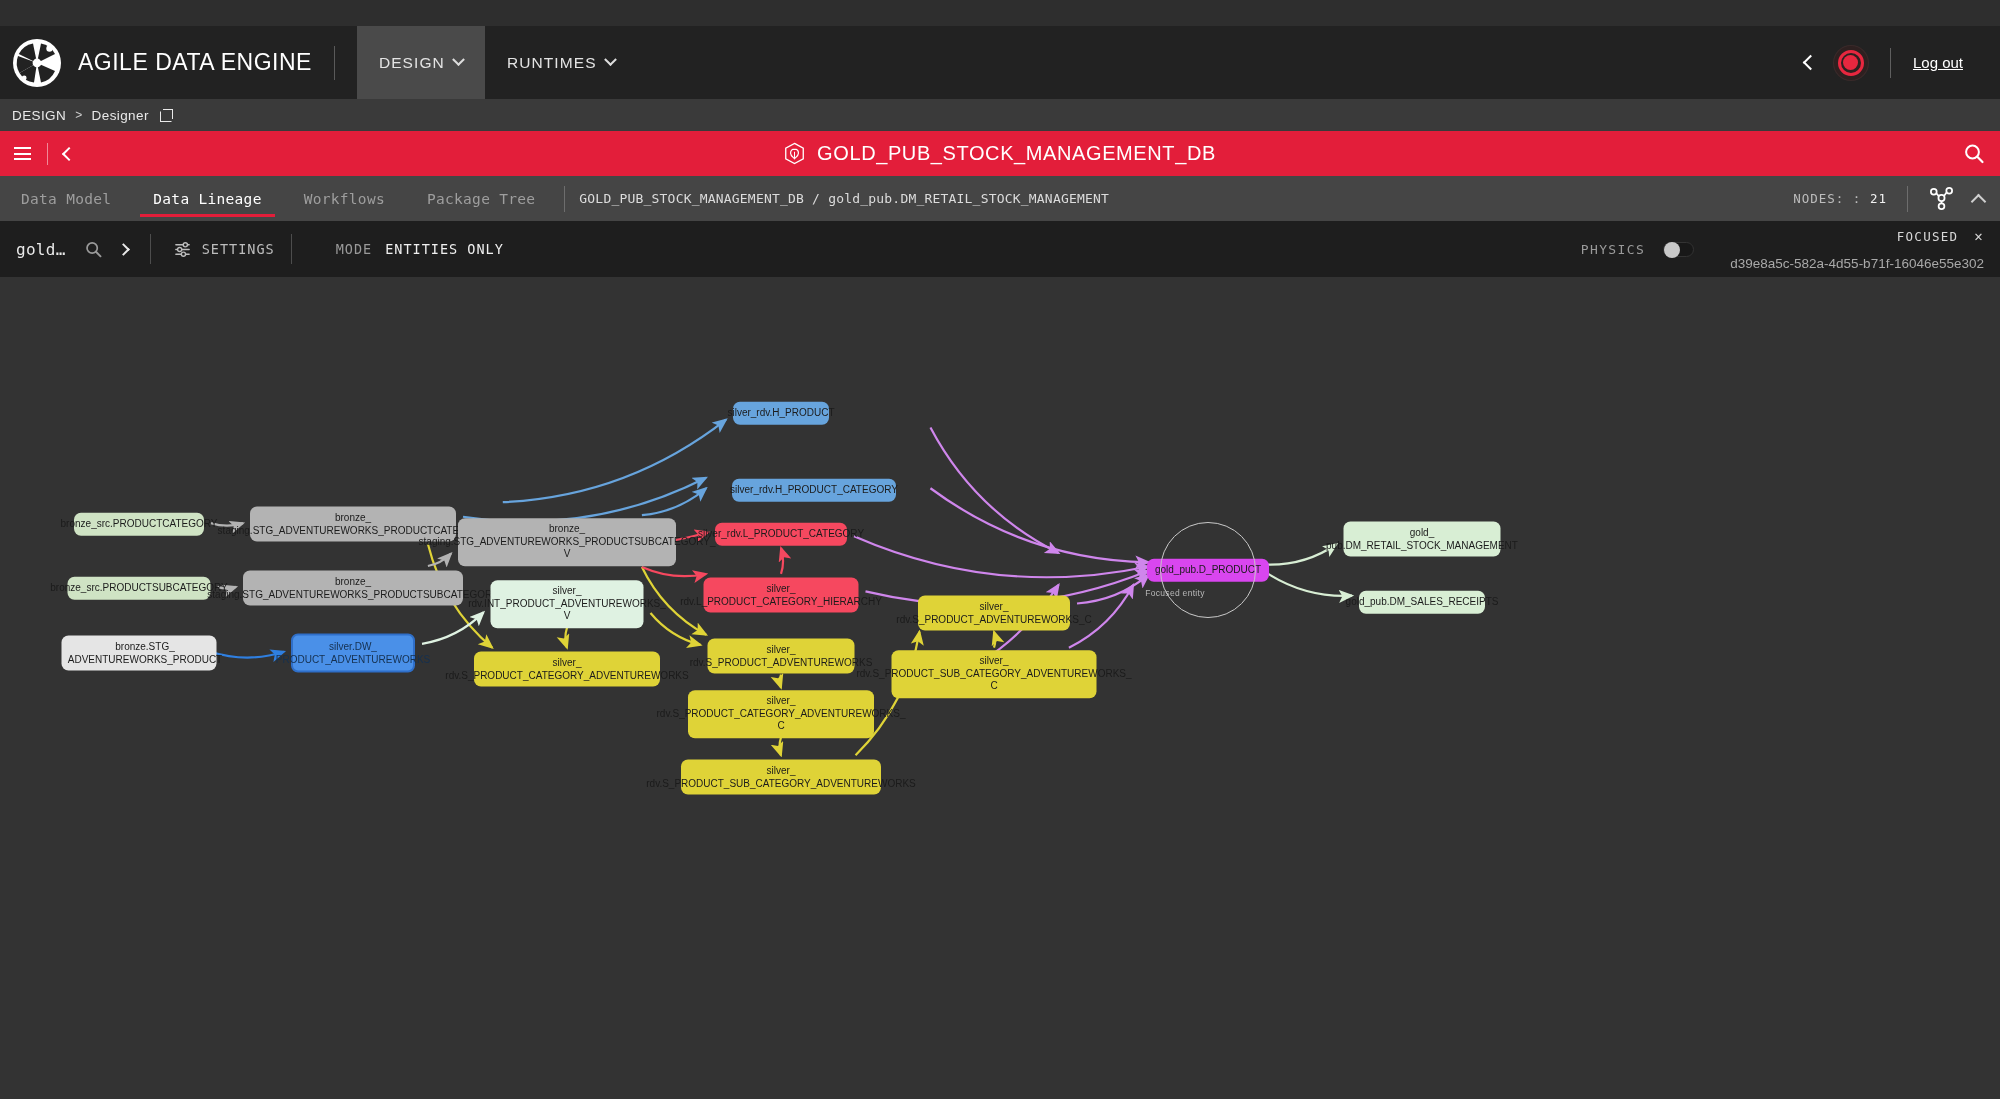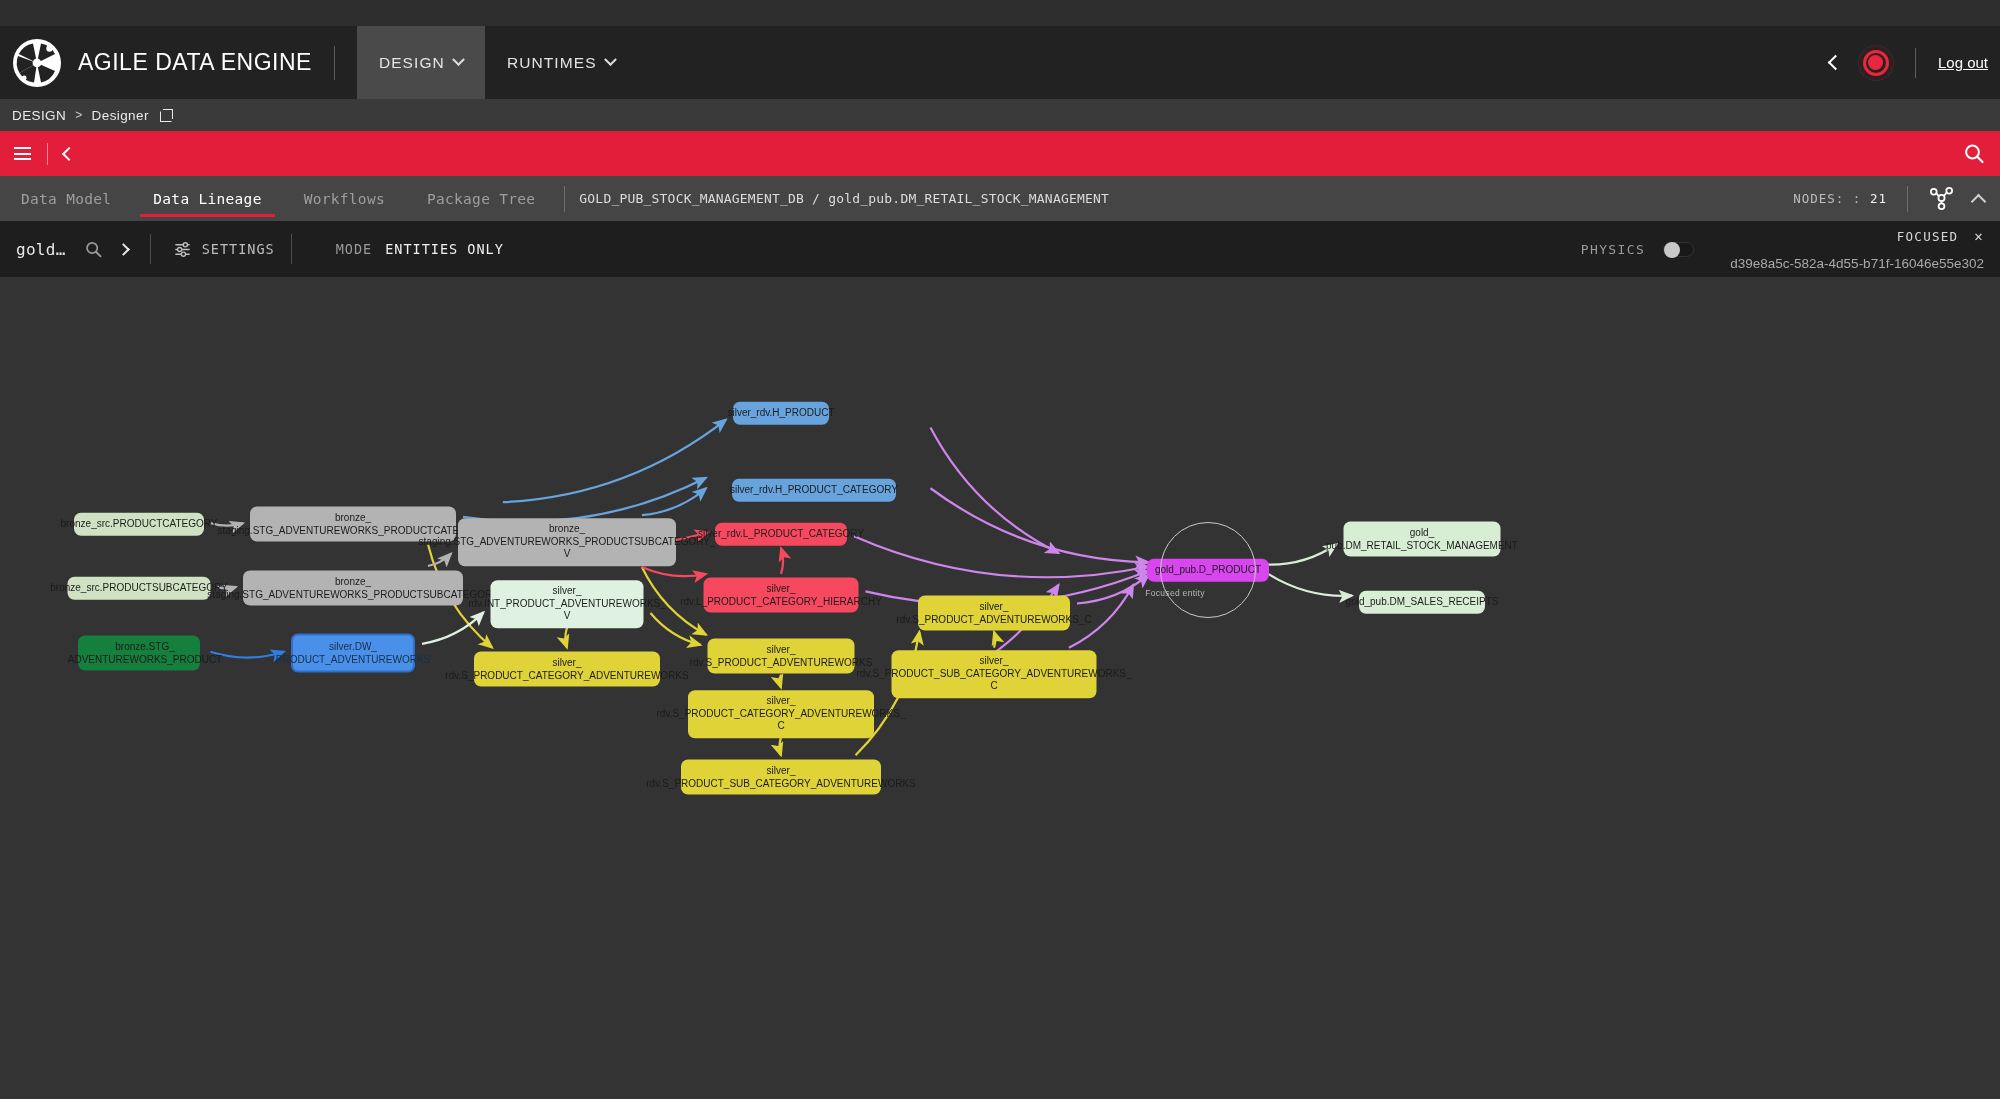--- a/index.html
+++ b/index.html
@@ -24,21 +24,21 @@
   }
   .vsep{ width:1px; height:34px; background:#5a5a5a; margin:0 22px; }
   .navitem{
     height:73px; display:flex; align-items:center; gap:9px;
     padding:0 22px; font-size:15.5px; letter-spacing:1.1px; color:#e4e4e4;
     cursor:pointer; white-space:nowrap;
   }
   .navitem.active{ background:#4a4a4a; }
   .chev-d{ width:9px; height:9px; border-right:2px solid #ddd; border-bottom:2px solid #ddd;
            transform:rotate(45deg) translate(-2px,-2px); display:inline-block; }
-  .nav-right{ margin-left:auto; display:flex; align-items:center; gap:0; padding-right:12px; }
+  .nav-right{ margin-left:auto; display:flex; align-items:center; gap:0; padding-right:37px; }
   .back-chev{ width:11px; height:11px; border-left:2.4px solid #fff; border-bottom:2.4px solid #fff;
            transform:rotate(45deg); display:inline-block; margin-right:18px; cursor:pointer;}
   .rec-btn{ width:34px; height:34px; border-radius:50%; background:#2e2020;
             display:flex; align-items:center; justify-content:center; cursor:pointer;
             box-shadow:0 0 0 1px #3a2a2a;}
   .rec-ring{ width:26px; height:26px; border-radius:50%; border:3px solid #e8273f;
              display:flex; align-items:center; justify-content:center;}
   .rec-dot{ width:15px;height:15px;border-radius:50%; background:#e8273f;}
   .nav-vsep{ width:1px;height:30px;background:#5f5f5f; margin:0 22px;}
   .logout{ font-size:15px; color:#fff; text-decoration:underline; cursor:pointer; }
@@ -198,20 +198,28 @@
 
 <div class="redbar">
   <div class="burger">
       <i></i>
       <i></i>
       <i></i>
     </div>
   <div class="red-vsep"></div>
   <div class="red-chev"></div>
 
+  <div class="red-title">
+    <svg class="cube-ic" viewBox="0 0 24 26">
+      <path d="M12 1.5 L22 7 V19 L12 24.5 L2 19 V7 Z" fill="none" stroke="#fff" stroke-width="1.5"></path>
+      <path d="M12 8 C9.2 8 7.5 10 7.5 12.6 C7.5 15.2 9.6 16.6 12 19 C14.4 16.6 16.5 15.2 16.5 12.6 C16.5 10 14.8 8 12 8 Z" fill="none" stroke="#fff" stroke-width="1.4"></path>
+      <path d="M12 11 V19" stroke="#fff" stroke-width="1.2"></path>
+    </svg>
+    <span>GOLD_PUB_STOCK_MANAGEMENT_DB</span>
+  </div>
 
   <svg class="search-ic" viewBox="0 0 24 24">
     <circle cx="10.5" cy="10" r="6.4" fill="none" stroke="#fff" stroke-width="2"></circle>
     <path d="M15.3 14.8 L20.5 20" stroke="#fff" stroke-width="2.2" stroke-linecap="round"></path>
   </svg>
 </div>
 
 <div class="tabbar">
   <div class="tab">
     <span>Data Model</span>
@@ -340,21 +348,21 @@
       <path d="M 217.5 311 Q 226.75 313.96000000000004 236 311" fill="none" stroke="#b3b3b3" stroke-width="2.2" marker-end="url(#mkb3b3b3)"></path>
       <path d="M 211 247 Q 227 252.12 243 247" fill="none" stroke="#b3b3b3" stroke-width="2.2" marker-end="url(#mkb3b3b3)"></path>
     </svg>
   <div id="node-layer">
       <div class="node" style="left: 139px; top: 247px; width: 130px; min-height: 20px; background: rgb(207, 227, 196);">bronze_src.PRODUCTCATEGORY</div>
       <div class="node" style="left: 353px; top: 247px; width: 206px; min-height: 32px; background: rgb(179, 179, 179);">bronze_
 staging.STG_ADVENTUREWORKS_PRODUCTCATEGORY</div>
       <div class="node" style="left: 139px; top: 311px; width: 143px; min-height: 20px; background: rgb(207, 227, 196);">bronze_src.PRODUCTSUBCATEGORY</div>
       <div class="node" style="left: 353px; top: 311px; width: 220px; min-height: 32px; background: rgb(179, 179, 179);">bronze_
 staging.STG_ADVENTUREWORKS_PRODUCTSUBCATEGORY</div>
-      <div class="node" style="left: 139px; top: 376px; width: 122px; min-height: 32px; background: #15803d; padding-left: 20px;">bronze.STG_
+      <div class="node" style="left: 139px; top: 376px; width: 155px; min-height: 32px; background: #e5e5e5; padding-left: 20px;">bronze.STG_
 ADVENTUREWORKS_PRODUCT</div>
       <div class="node" style="left: 567px; top: 265px; width: 218px; min-height: 42px; background: rgb(179, 179, 179);">bronze_
 staging.STG_ADVENTUREWORKS_PRODUCTSUBCATEGORY_
 V</div>
       <div class="node" style="left: 353px; top: 376px; width: 124px; min-height: 30px; background: rgb(74, 144, 232); border: 2px solid rgb(47, 111, 201); color: rgb(21, 48, 79);">silver.DW_
 PRODUCT_ADVENTUREWORKS</div>
       <div class="node" style="left: 567px; top: 327px; width: 153px; min-height: 40px; background: rgb(223, 242, 226);">silver_
 rdv.INT_PRODUCT_ADVENTUREWORKS_
 V</div>
       <div class="node" style="left: 781px; top: 136px; width: 96px; min-height: 20px; background: rgb(103, 164, 221);">silver_rdv.H_PRODUCT</div>

